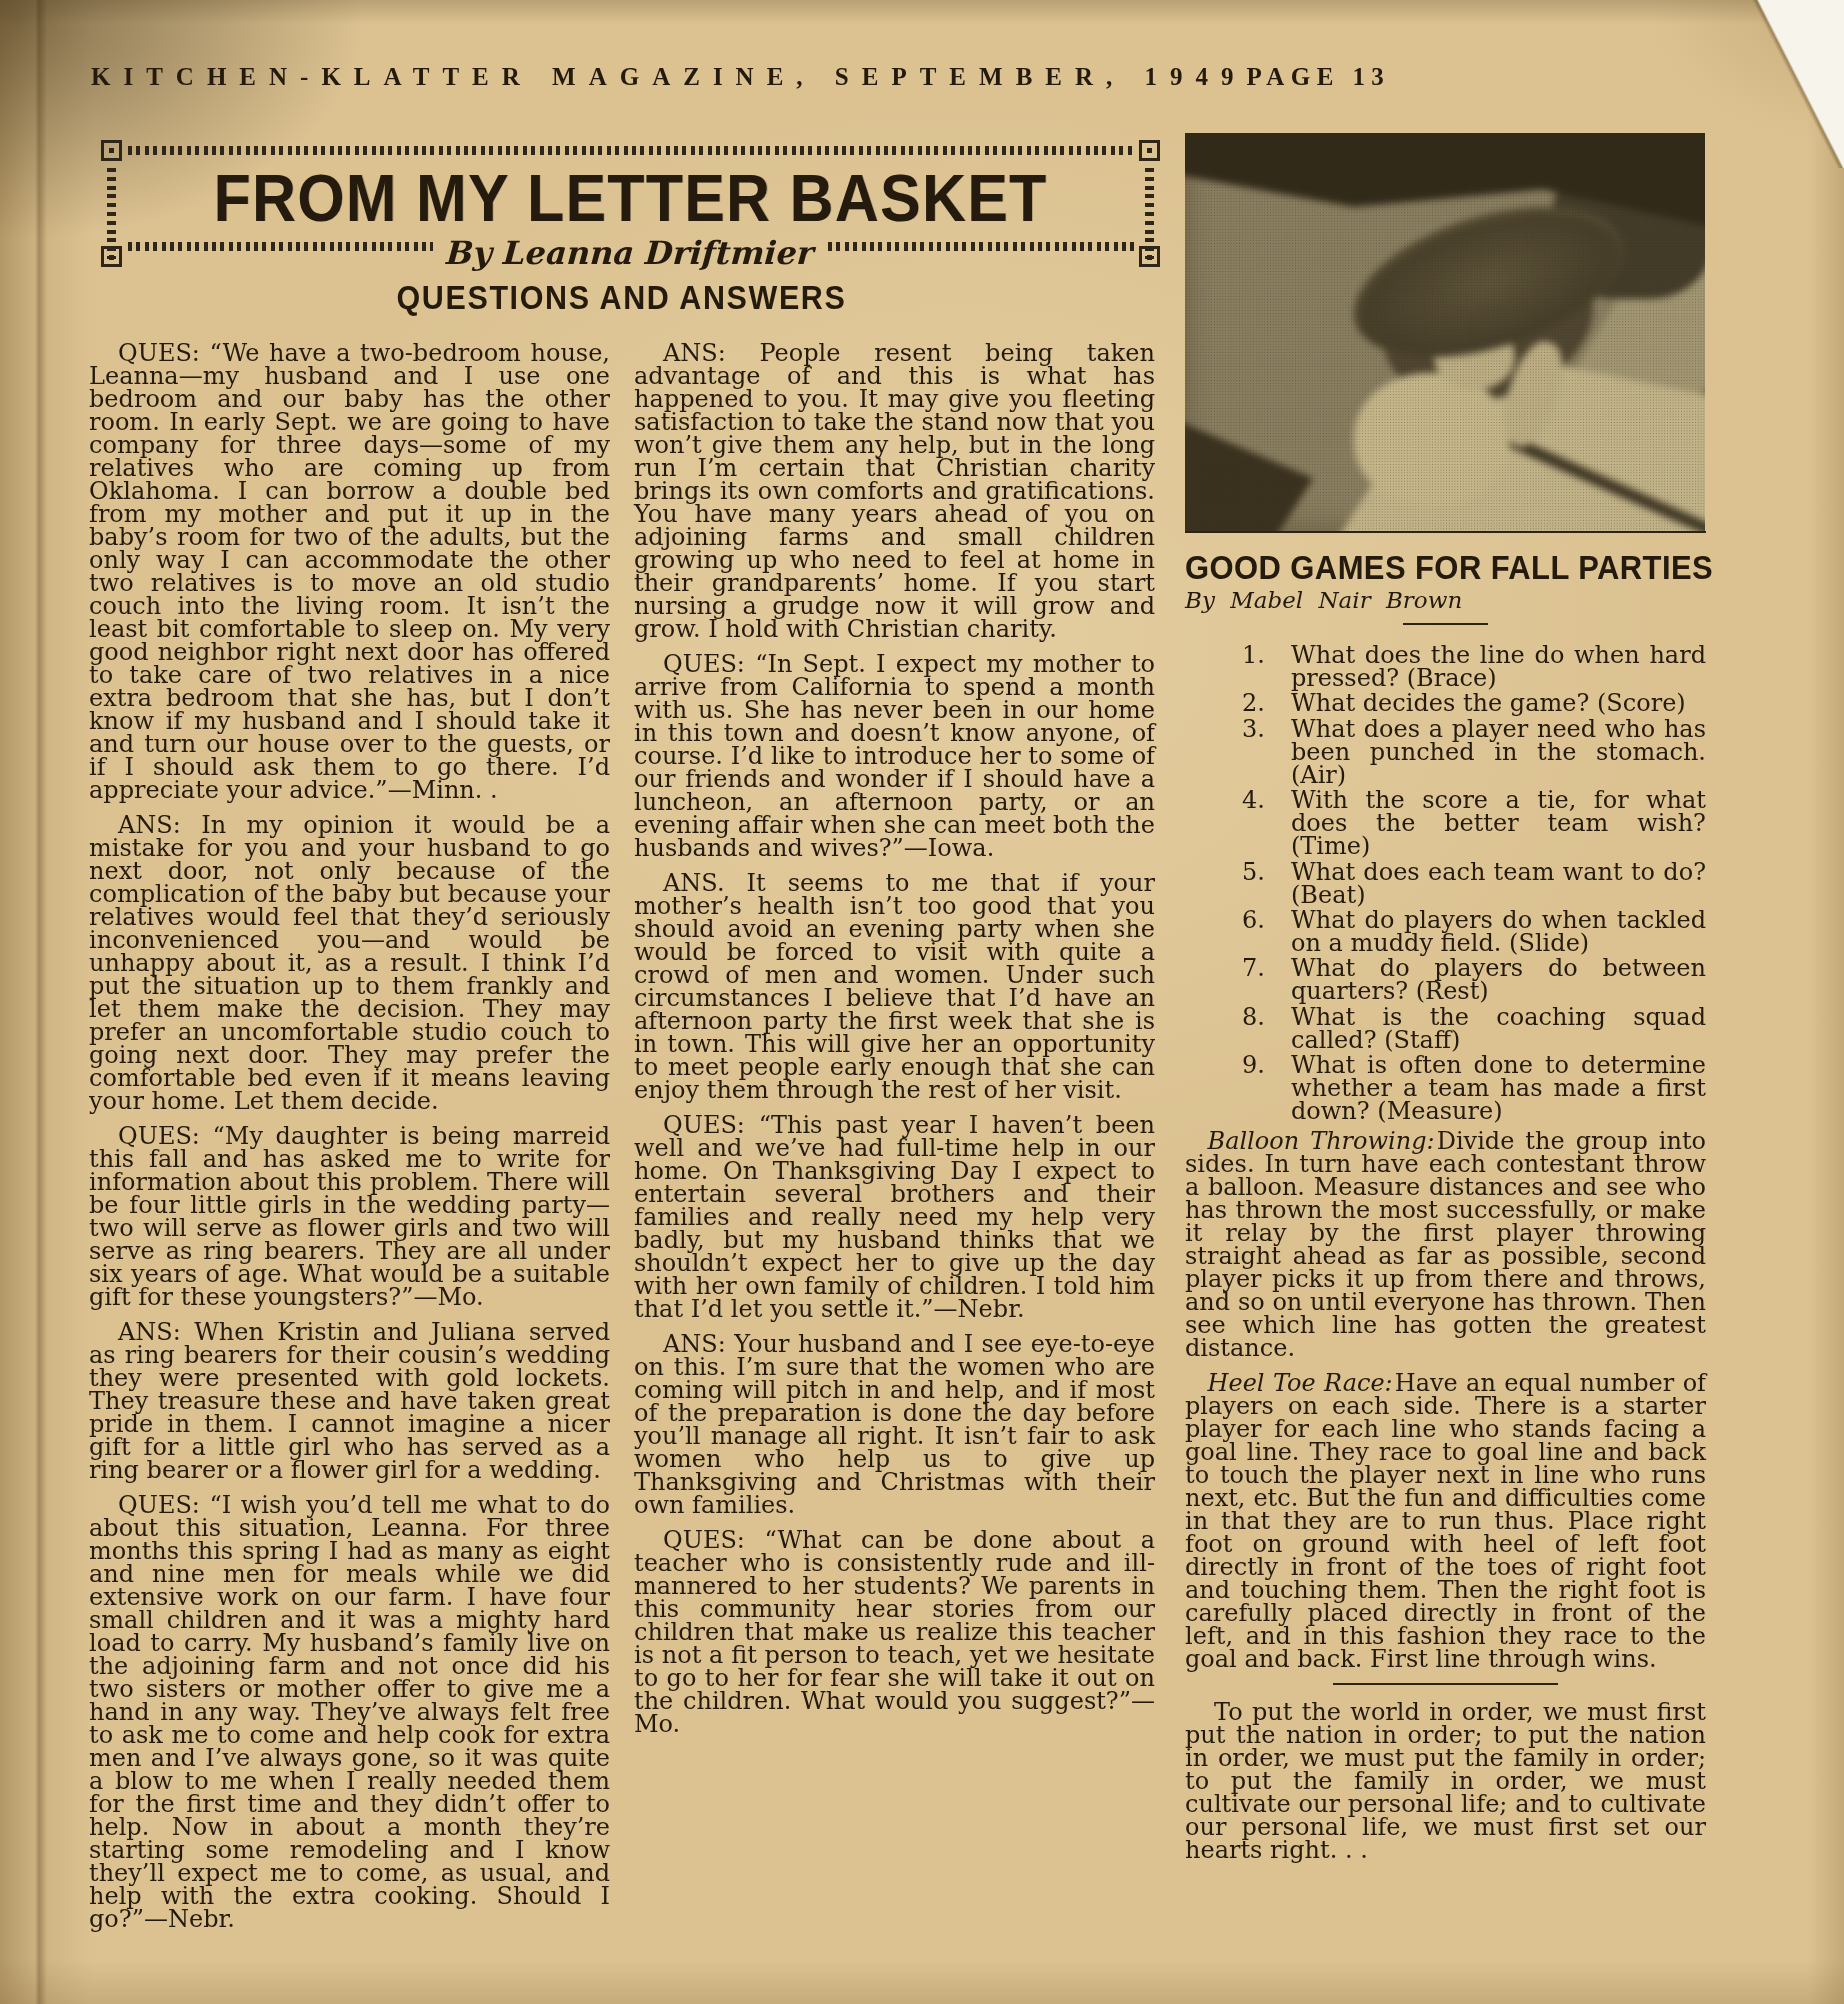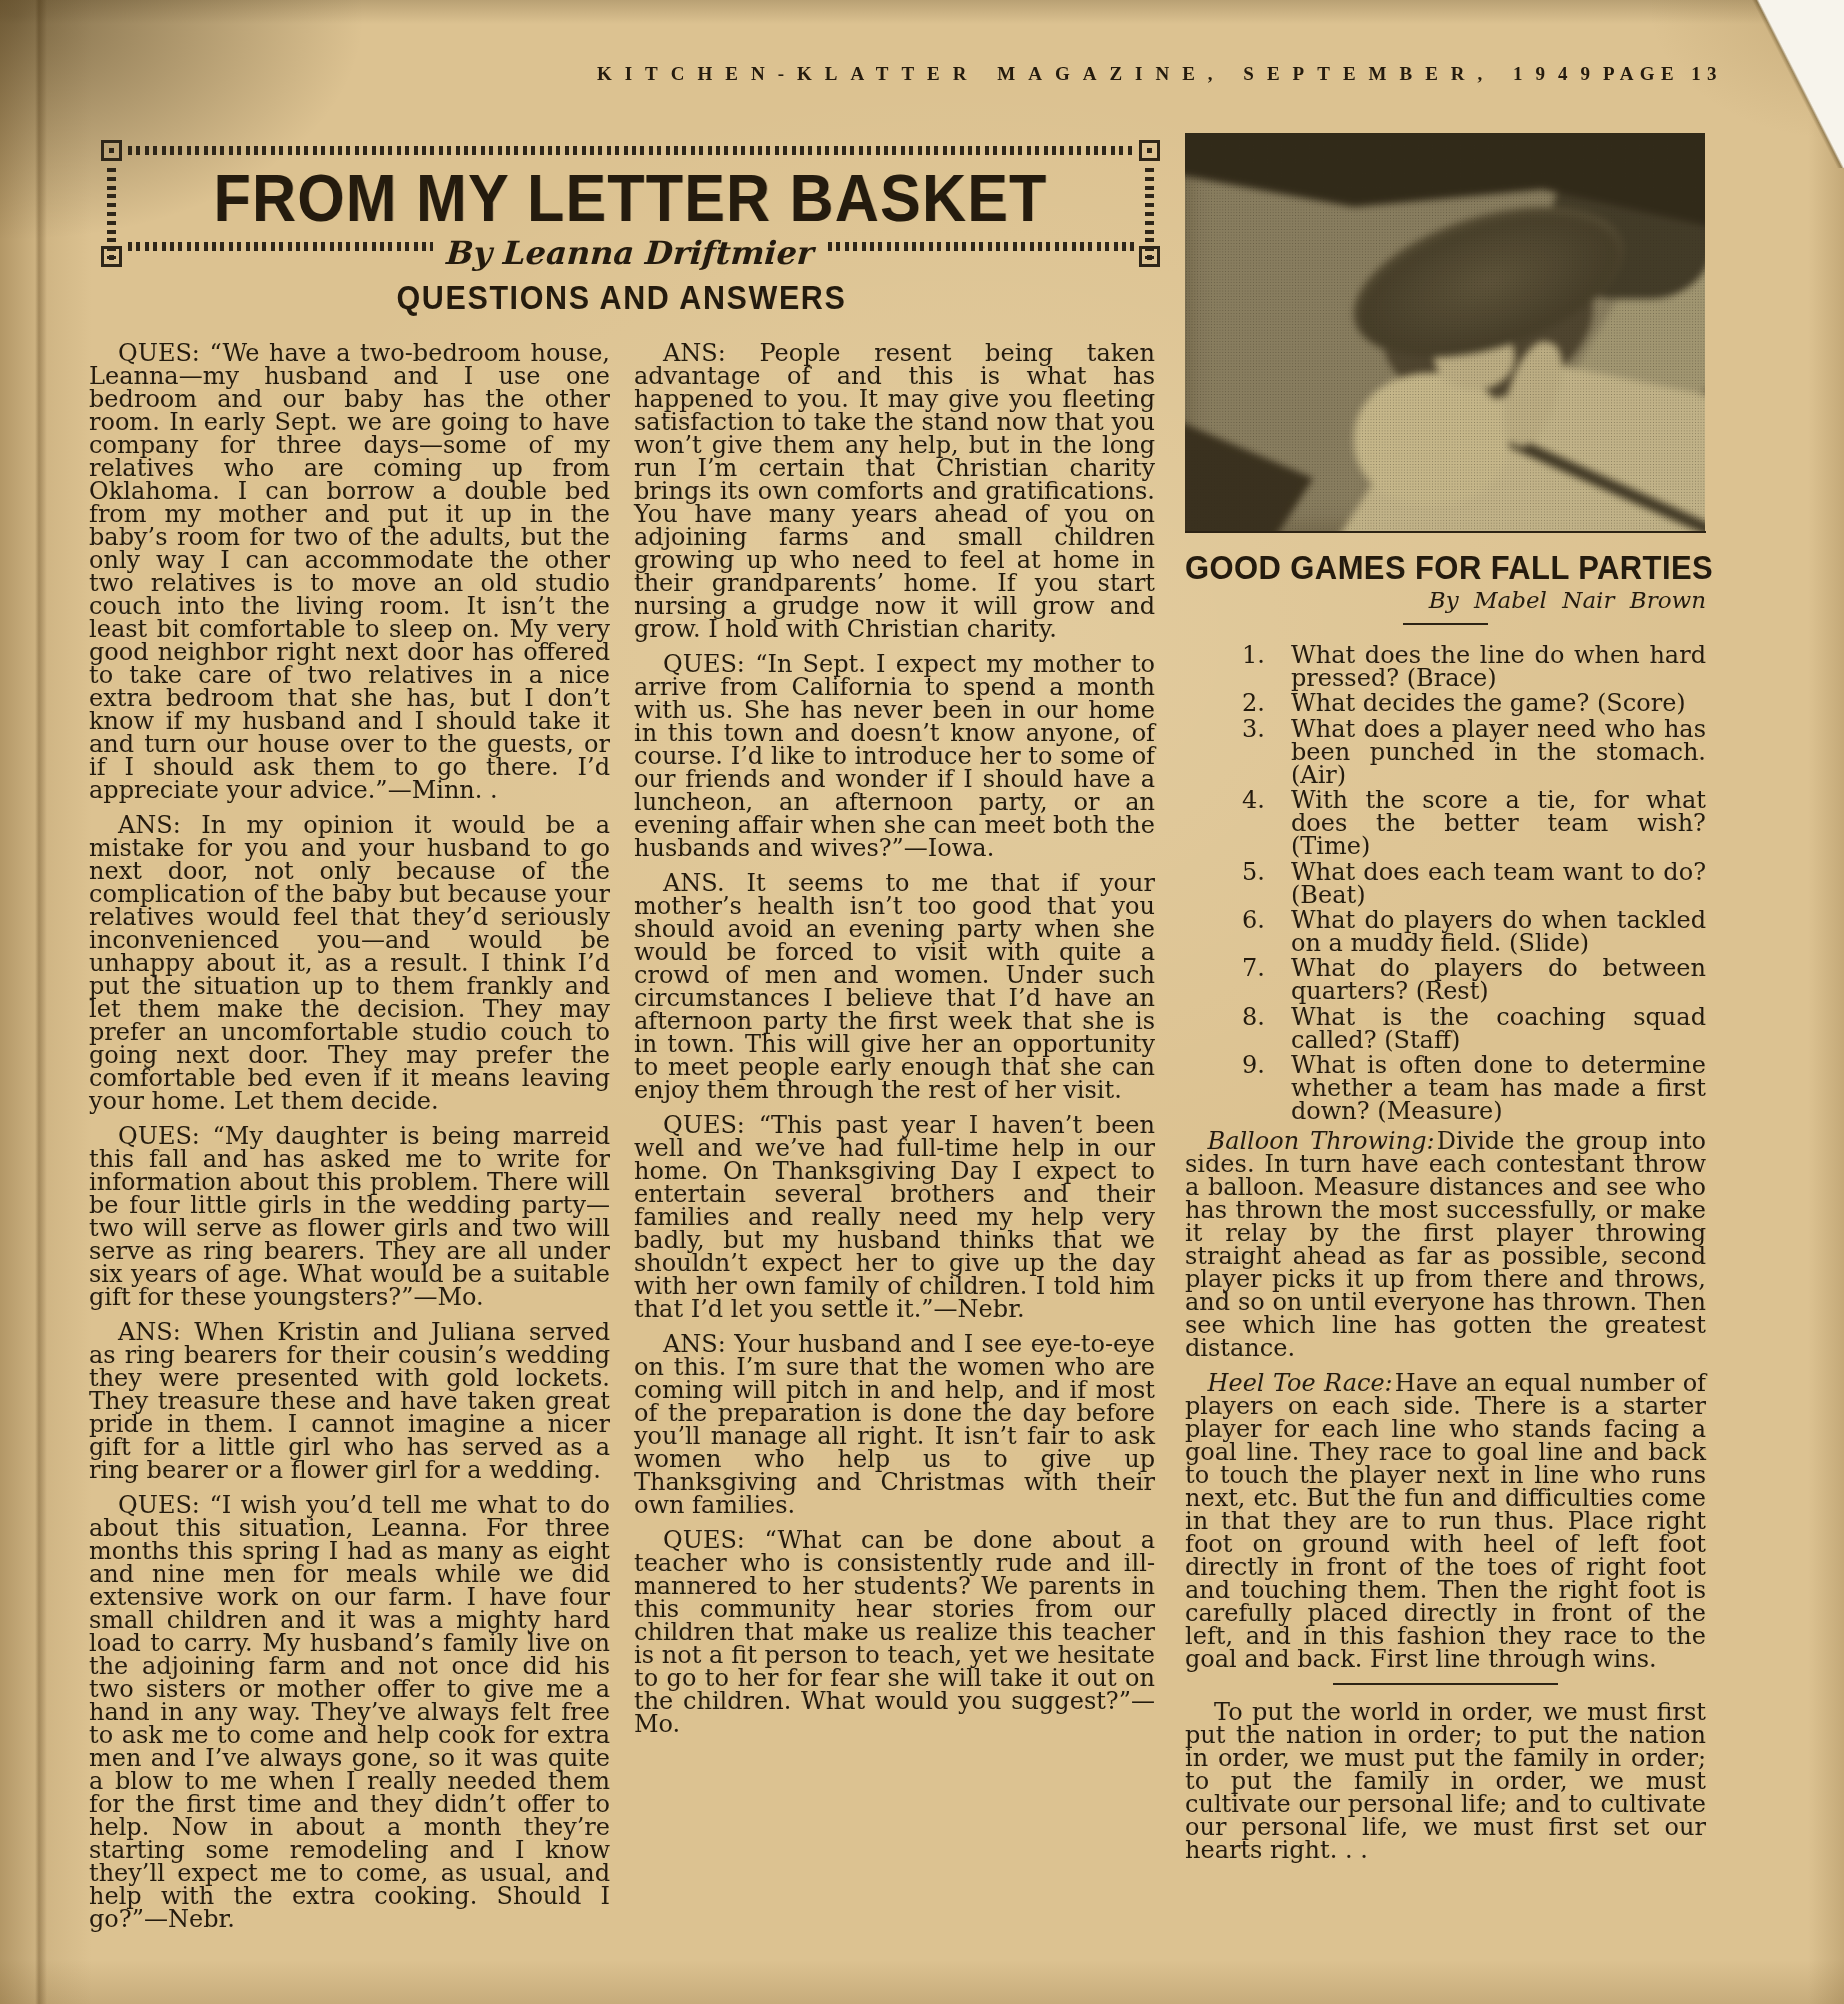--- a/index.html
+++ b/index.html
@@ -15,22 +15,22 @@
       linear-gradient(270deg, rgba(112,82,34,0.22) 0px, rgba(112,82,34,0) 36px),
       linear-gradient(0deg, rgba(112,82,34,0.20) 0px, rgba(112,82,34,0) 44px),
       linear-gradient(180deg, rgba(60,44,14,0.22) 0px, rgba(60,44,14,0) 24px),
       radial-gradient(1043px 802px at 52% 32%, rgba(255,246,216,0.20), rgba(255,246,216,0) 70%);
     color:#241b0e;
   }
   
   .corner-cut{position:absolute;top:0;right:0;width:92px;height:168px;
     background:linear-gradient(243deg,#f7f4ec 0 48%, rgba(90,70,30,.45) 49.5%, transparent 52%);}
   
-  .header{position:absolute;top:63px;left:91px;width:1708px;display:flex;justify-content:flex-end;align-items:baseline;
-    font-family:"Liberation Serif","DejaVu Serif",serif;font-weight:bold;font-size:19px;}
+  .header{position:absolute;top:63px;left:91px;width:1708px;display:flex;justify-content:flex-start;align-items:baseline;
+    font-family:"Liberation Serif","DejaVu Serif",serif;font-weight:bold;font-size:25px;}
   .header .hl{letter-spacing:13px;white-space:nowrap;}
   .header .hr{letter-spacing:6.4px;white-space:nowrap;padding-right:76px;}
   
   .mast{position:absolute;left:101px;top:140px;width:1059px;height:117px;}
   .orn{position:absolute;width:21px;height:21px;border:3.6px solid #2e2619;box-sizing:border-box;background:transparent;}
   .orn::after{content:"";position:absolute;left:50%;top:50%;width:5.2px;height:5.2px;margin:-2.4px 0 0 -2.4px;background:#2e2619;}
   .orn.tl{left:0;top:0}.orn.tr{right:0;top:0}.orn.bl{left:0;bottom:-10.4px}.orn.br{right:0;bottom:-10.4px}
   .dash-h{height:9.6px;background-image:repeating-linear-gradient(90deg,#2e2619 0 4px,transparent 4px 8.4px);}
   .dash-top{position:absolute;left:26.5px;right:26.5px;top:5.6px;}
   .dash-v{position:absolute;width:9.6px;background-image:repeating-linear-gradient(180deg,#2e2619 0 4px,transparent 4px 8.8px);}
@@ -79,21 +79,21 @@
     background-image:radial-gradient(rgba(43,38,25,.40) 0.7px, transparent 0.7px);
     background-size:2.8px 2.8px;}
   .ph-tint{position:absolute;inset:0;background:rgba(125,100,50,.10);}
   
   .caption{margin:18.4px 0 16px 0;font-weight:bold;font-size:19px;line-height:22.5px;text-align:justify;}
   .rule{border:0;border-top:2.4px solid #2c2315;margin:0 0 22.5px 0;}
   .rule.short{width:85px;margin:0 auto 19px auto;border-top-width:2px;}
   .rule.mid{width:225px;margin:6.4px auto 16px auto;border-top-width:2px;}
   .games-heading{margin:0 0 10.4px 0;font-family:"Liberation Sans","DejaVu Sans",sans-serif;font-weight:bold;
     font-size:31px;letter-spacing:0.4px;transform:scaleY(1.05);transform-origin:left top;white-space:nowrap;}
-  .games-byline{margin:0 0 11.2px 0;text-align:right;font-style:italic;font-size:23px;word-spacing:8px;}
+  .games-byline{margin:0 0 11.2px 0;text-align:left;font-style:italic;font-size:23px;word-spacing:8px;}
   .intro{margin:0 0 5.6px 0;text-indent:0 !important;}
   .ital{font-style:italic;}
   .glist{margin:0 0 7.2px 0;}
   .gitem{display:flex;margin:0 0 2.4px 0;}
   .gnum{flex:0 0 80px;text-align:right;}
   .gtext{flex:1;padding-left:26px;text-align:justify;}
   .gpara{margin:0 0 12px 0;text-indent:22.5px !important;}
   .gpara .lead{margin-right:2px;}
   .closing{text-indent:29px !important;margin:0;}
 </style>

